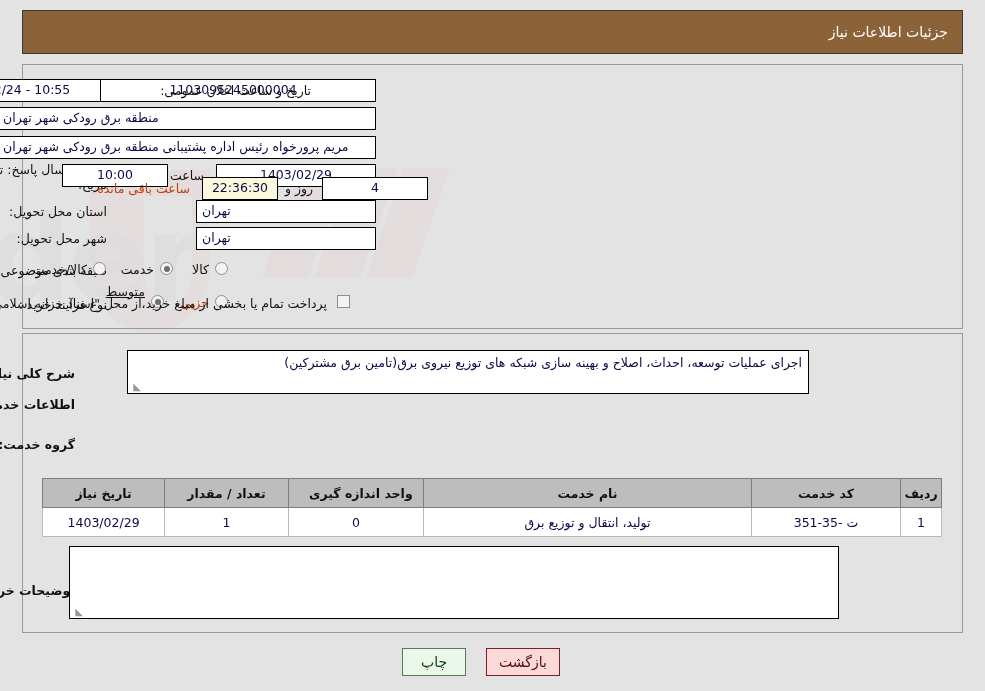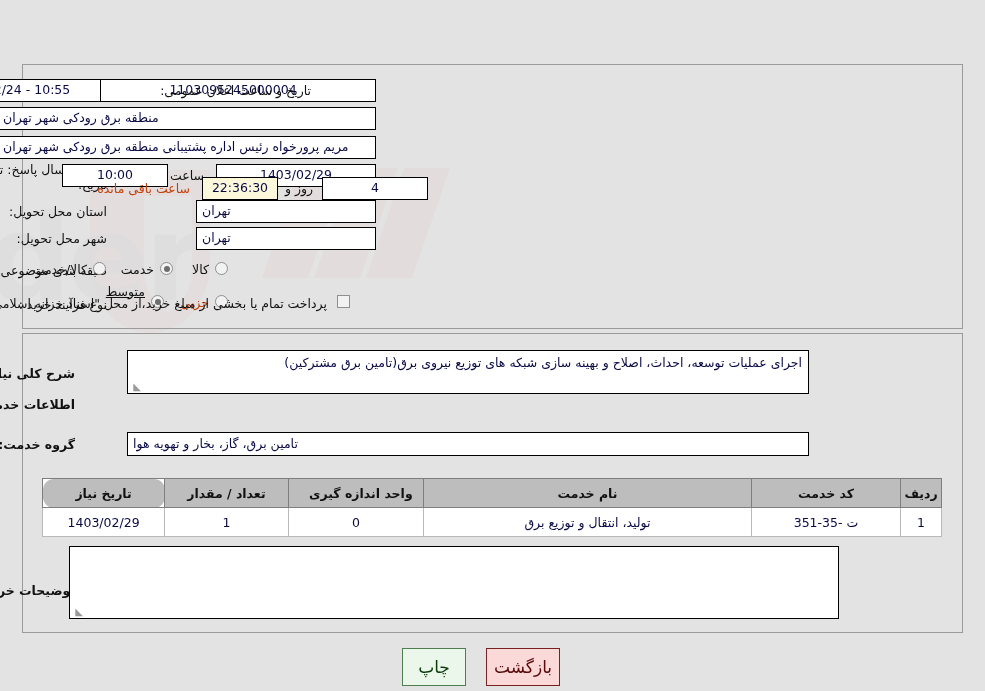--- a/index.html
+++ b/index.html
@@ -167,28 +167,28 @@
     color: #0a0a46;
     height: 26px;
     text-align: center;
     font-size: 12.5px;
   }
   .col-radif { width: 38px; }
   .col-code  { width: 148px; }
   .col-name  { width: 330px; margin-top: 40px; }
   .col-unit  { width: 124px; padding-left: 11px; }
   .col-qty   { width: 122px; }
-  .col-date  { width: 120px; border-radius: 11px; }
+  .col-date  { width: 120px; }
 
   
   .btn {
     position: absolute;
-    height: 38px;
-    box-sizing: border-box;
-    font-size: 17px;
+    height: 28px;
+    box-sizing: border-box;
+    font-size: 14px;
     display: flex;
     align-items: center;
     justify-content: center;
     cursor: pointer;
     z-index: 3;
   }
   .btn-print {
     background: #eaf7ea;
     border: 1px solid #4f7f4f;
     color: #0a3a0a;
@@ -212,20 +212,23 @@
     <g fill="#cfcfcf" opacity="0.75">
       <text x="200" y="150" font-size="120" font-family="DejaVu Sans, sans-serif" font-weight="bold" letter-spacing="-4">AriaTender</text>
     </g>
     <g fill="#e4bcbc" opacity="0.6">
       <path d="M300 18 l46 0 -38 110 -46 0 z"></path>
       <path d="M352 18 l46 0 -38 110 -46 0 z"></path>
       <path d="M404 18 l46 0 -38 110 -46 0 z"></path>
     </g>
   </svg>
 
+  <div class="header-bar">
+    <span class="header-title">جزئیات اطلاعات نیاز</span>
+  </div>
 
   <div class="panel" id="panel-top"></div>
 
   <span class="lbl" style="right:878px; top:83px;">شماره نیاز:</span>
   <div class="box center num" style="right:609px; top:79px; width:286px; height:23px;margin-left:34px;">1103095245000004</div>
   <span class="lbl" style="right:674px; top:83px;">تاریخ و ساعت اعلان عمومی:</span>
   <div class="box center num" style="right:884px; top:79px; width:182px; height:23px;">1403/02/24 - 10:55</div>
 
   <span class="lbl" style="right:878px; top:111px;">نام دستگاه خریدار:</span>
   <div class="box right" style="right:609px; top:107px; width:379px; height:23px;">منطقه برق رودکی شهر تهران</div>
@@ -269,21 +272,20 @@
 
   <span class="lbl bold" style="right:910px; top:366px;">شرح کلی نیاز:</span>
   <div class="ta" style="right:176px; top:350px; width:682px; height:44px;">
     <span>اجرای عملیات توسعه، احداث، اصلاح و بهینه سازی شبکه های توزیع نیروی برق(تامین برق مشترکین)</span>
     <span class="grip">◣</span>
   </div>
 
   <span class="lbl bold" style="right:910px; top:397px;">اطلاعات خدمات مورد نیاز</span>
 
   <span class="lbl bold" style="right:910px; top:437px;">گروه خدمت:</span>
-  <div class="box right" style="right:176px; top:432px; width:682px; height:24px;">تامین برق، گاز، بخار و تهویه هوا</div>
 
   <table id="svc-table">
     <thead>
       <tr>
         <th class="col-radif">ردیف</th>
         <th class="col-code">کد خدمت</th>
         <th class="col-name">نام خدمت</th>
         <th class="col-unit">واحد اندازه گیری</th>
         <th class="col-qty">تعداد / مقدار</th>
         <th class="col-date">تاریخ نیاز</th>

